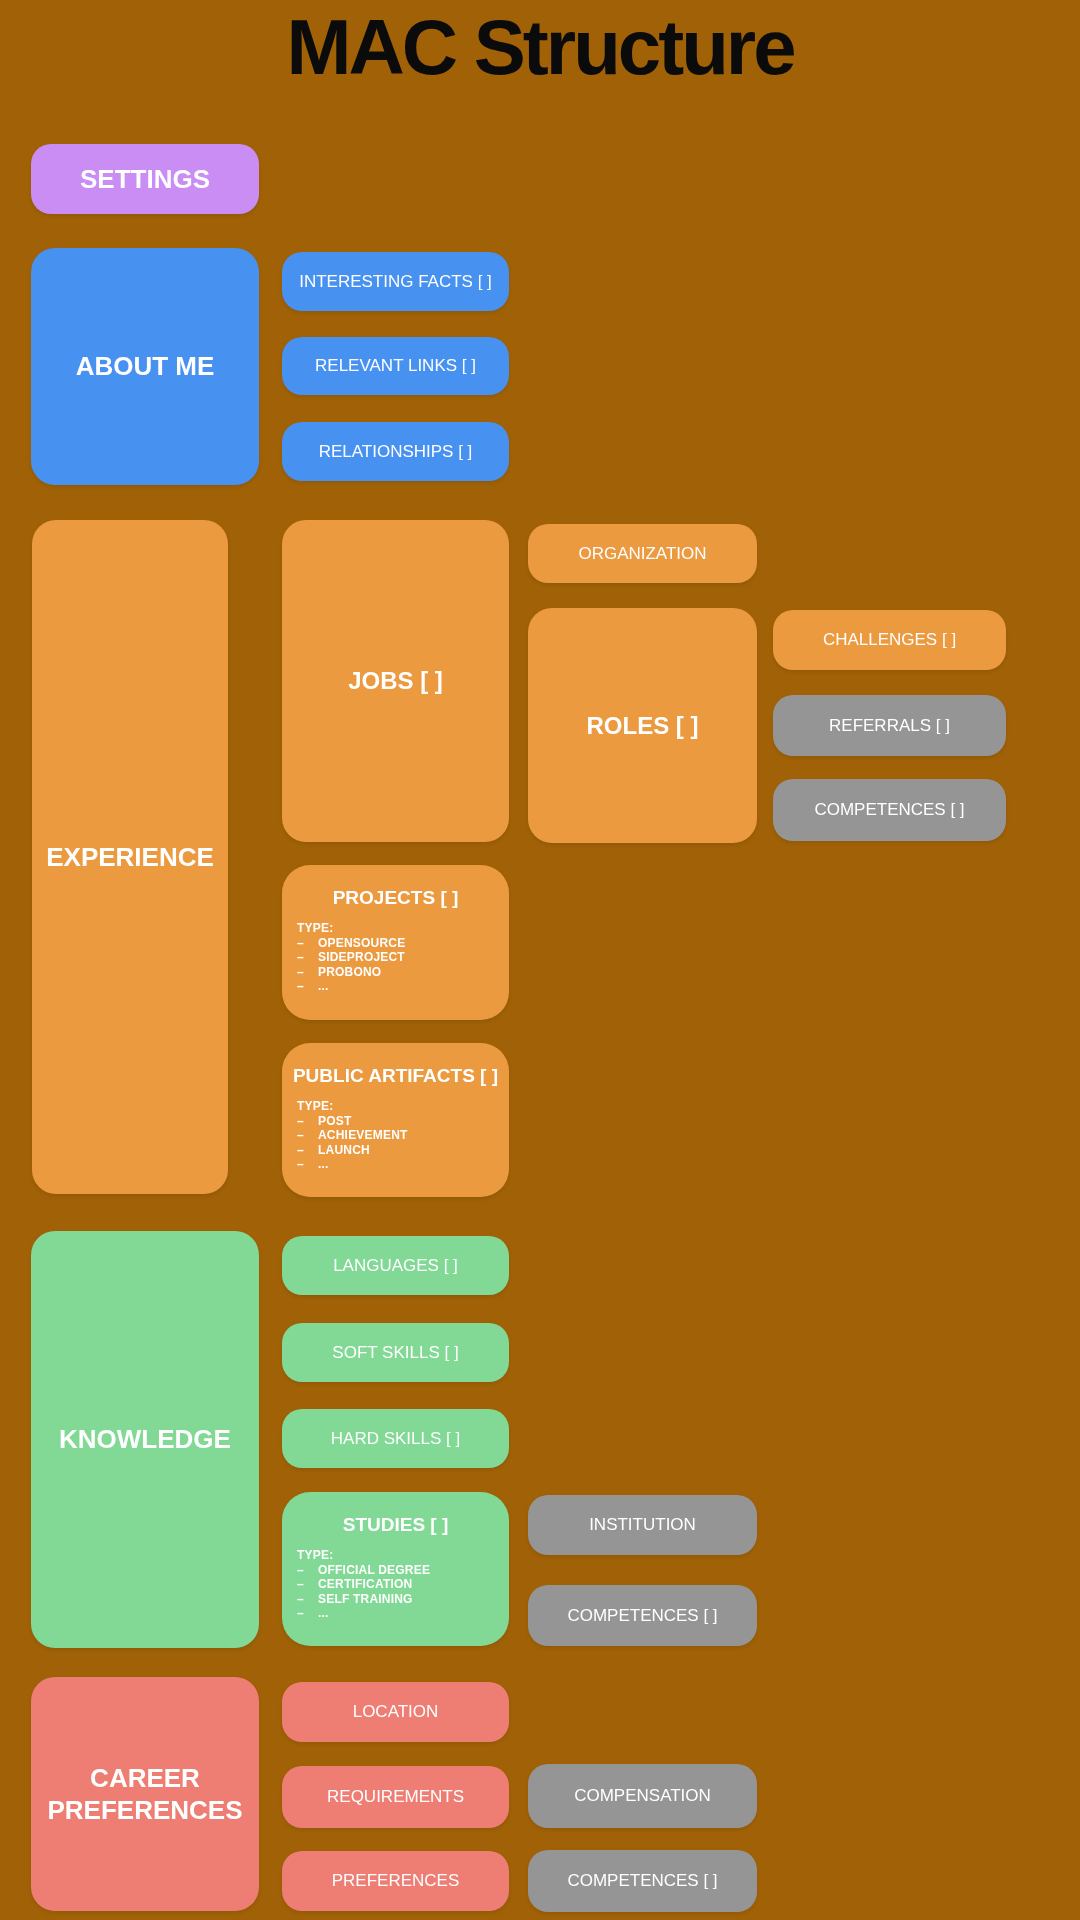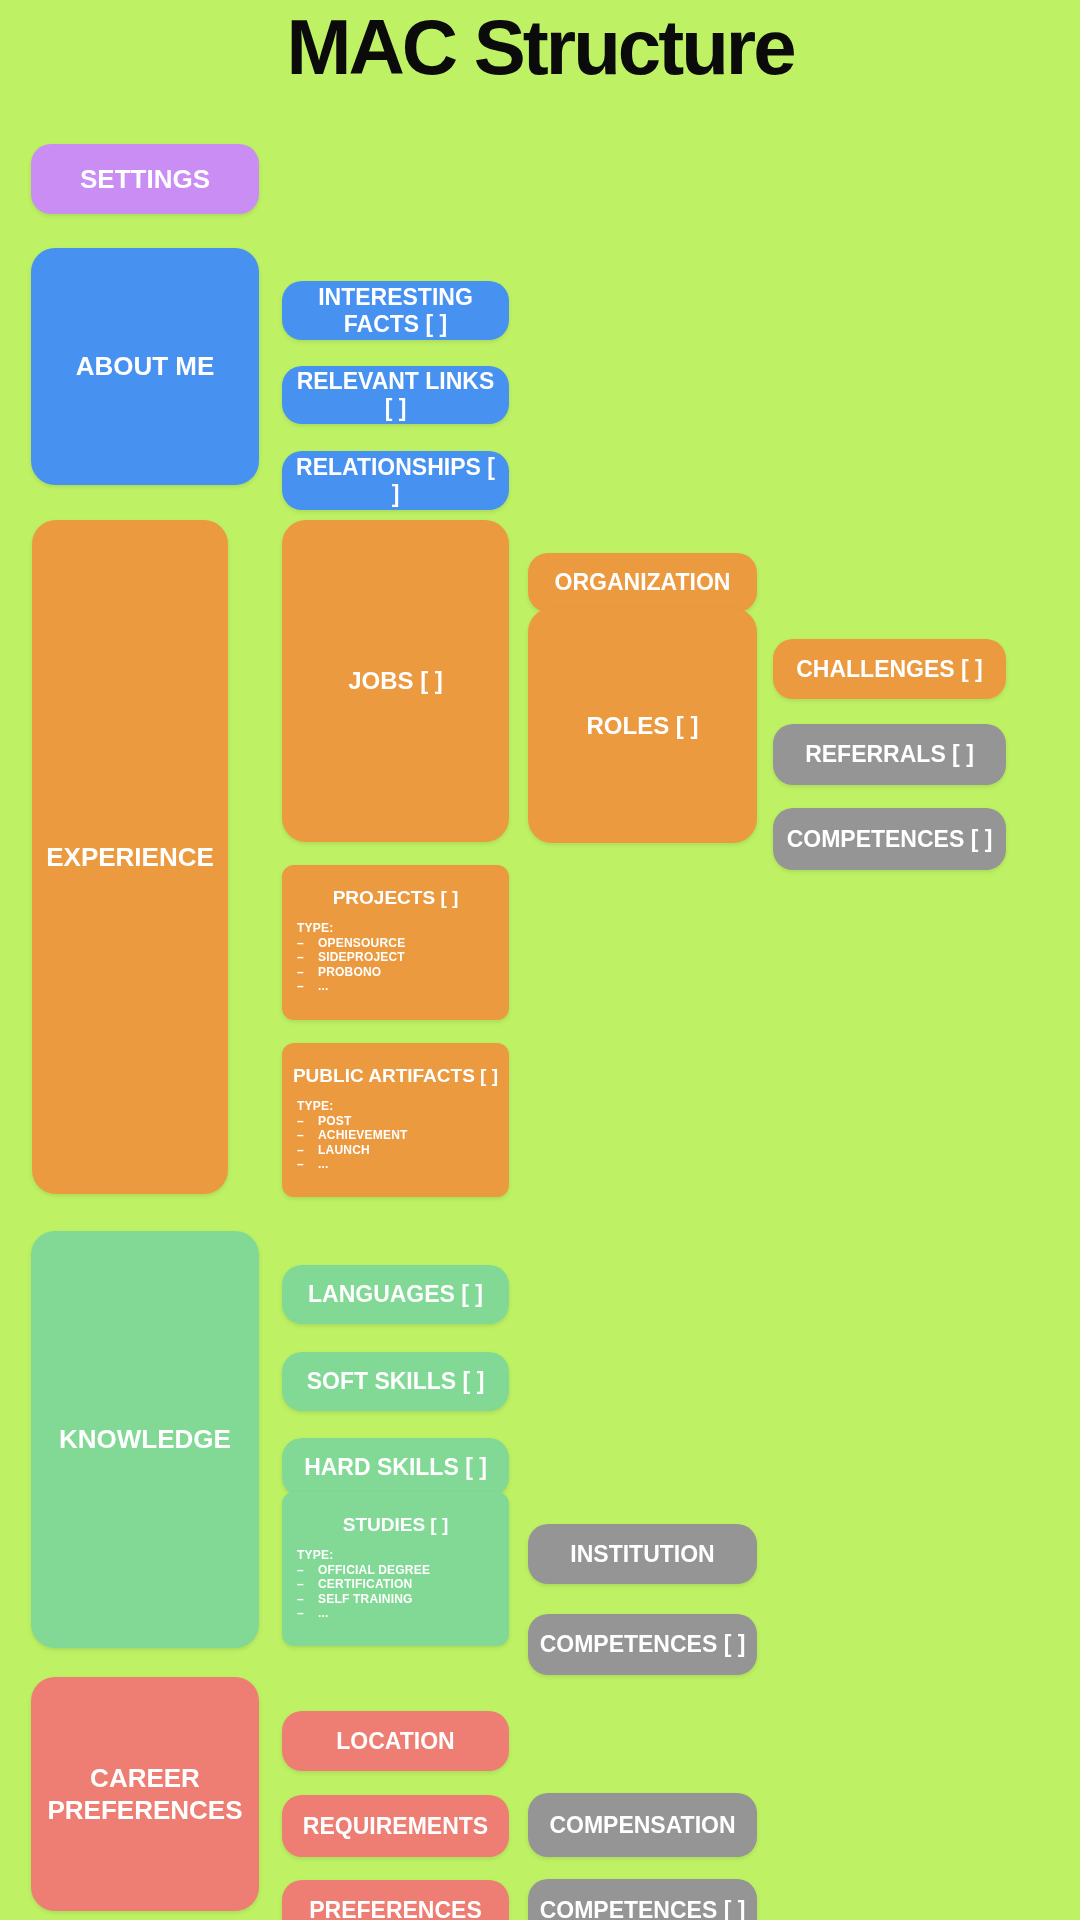--- a/index.html
+++ b/index.html
@@ -1,17 +1,17 @@
 <!DOCTYPE html>
 <html><head>
 <meta charset="utf-8">
 <style>
   html,body{margin:0;padding:0;background:#ffffff;}
   body{width:1080px;height:1920px;font-family:"Liberation Sans",sans-serif;}
-  .canvas{position:relative;width:1080px;height:1920px;background:#bef264;overflow:hidden;}
+  .canvas{position:relative;width:1080px;height:1920px;background:#a16207;overflow:hidden;}
 
   .page-title{
     position:absolute;left:0;top:2px;width:1080px;
     text-align:center;font-size:78px;font-weight:800;letter-spacing:-3px;
     color:#0b0b0b;
   }
 
   .node{
     position:absolute;color:#ffffff;
     display:flex;align-items:center;justify-content:center;text-align:center;
@@ -19,26 +19,26 @@
     box-sizing:border-box;
   }
   .purple{background:#c98df3;}
   .blue{background:#4791f1;}
   .orange{background:#ec9a40;}
   .green{background:#81d995;}
   .red{background:#ee7e73;}
   .gray{background:#959595;}
 
   .lvl1{font-size:26px;font-weight:700;border-radius:24px;padding:0 28px;line-height:1.25;}
-  .child{font-size:23px;font-weight:700;border-radius:20px;padding:0 10px;margin-top:29px;}
+  .child{font-size:17px;font-weight:400;border-radius:20px;padding:0 10px;}
   .bigchild{font-size:24px;font-weight:600;border-radius:24px;padding:0 10px;}
 
   .detail{
     flex-direction:column;align-items:stretch;justify-content:flex-start;
-    border-radius:12px;text-align:left;
+    border-radius:28px;text-align:left;
   }
   .detail .detail-title{
     text-align:center;font-size:19px;font-weight:600;margin-top:22px;
   }
   .detail .type-list{
     margin:12px 0 0 15px;font-size:12px;font-weight:600;line-height:14.5px;
     letter-spacing:0.2px;
   }
   .type-row{display:flex;}
   .type-dash{width:21px;flex:0 0 21px;}

